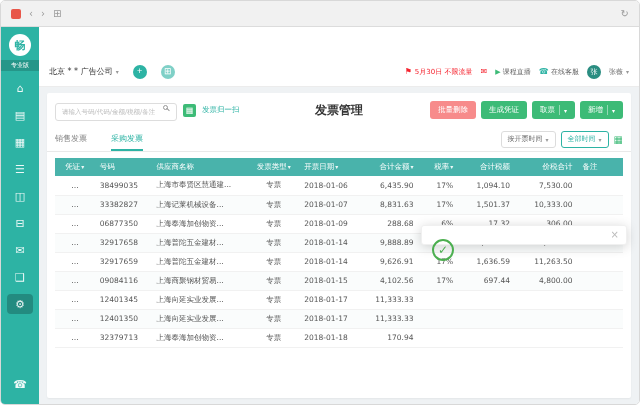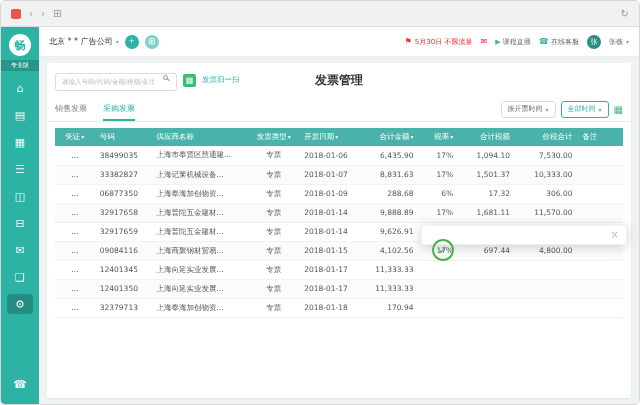--- a/index.html
+++ b/index.html
@@ -27,21 +27,21 @@
   .edition { width:100%; background:rgba(0,0,0,.16); color:#fff; font-size:6px; text-align:center;
              padding:1px 0; margin-top:4px; }
   .side-item { width:26px; height:20px; display:flex; align-items:center; justify-content:center;
                color:rgba(255,255,255,.92); font-size:11px; margin-top:7px; border-radius:4px; cursor:pointer; }
   .side-item.active { background:rgba(0,0,0,.22); }
   .side-bottom { margin-top:auto; margin-bottom:10px; }
 
   
   .main { flex:1; display:flex; flex-direction:column; min-width:0; }
   .topbar { height:30px; background:#fff; border-bottom:1px solid #ececec; display:flex;
-            align-items:center; padding:0 10px; gap:6px; flex:0 0 auto; }
+            align-items:center; padding:0 10px; gap:14px; flex:0 0 auto;margin-top:30px; }
   .company { display:flex; align-items:center; gap:3px; font-size:8px; color:#333; }
   .caret { font-size:6px; color:#999; }
   .circle-btn { width:14px; height:14px; border-radius:50%; background:#2db3a4; color:#fff;
                 font-size:9px; line-height:13px; text-align:center; border:none; }
   .circle-btn.light { background:#7fd0c7; }
   .top-right { margin-left:auto; display:flex; align-items:center; gap:8px; font-size:7px; color:#666; }
   .notice { color:#f5222d; display:flex; align-items:center; gap:3px; }
   .red-ico { color:#f5222d; font-size:8px; }
   .green-ico { color:#3dbb77; font-size:7px; }
   .teal-ico { color:#2db3a4; font-size:8px; }
@@ -69,21 +69,21 @@
   .page-title { position:absolute; left:50%; transform:translateX(-50%); font-size:12px;
                 font-weight:bold; color:#333; }
   .head-btns { margin-left:auto; display:flex; gap:5px; }
   .btn { height:18px; padding:0 8px; border:none; border-radius:3px; color:#fff; font-size:7.5px;
          display:flex; align-items:center; gap:4px; cursor:pointer; }
   .btn-danger { background:#f78b8b; }
   .btn-green { background:#3dbb77; }
   .btn .divider { width:1px; height:10px; background:rgba(255,255,255,.45); }
   .btn .caret { color:#fff; }
 
-  .tabs-row { height:25px; display:flex; align-items:center; padding:0 8px; border-bottom:1px solid #e9e9e9; flex:0 0 auto; }
+  .tabs-row { height:25px; display:flex; align-items:center; padding:0 8px; border-bottom:1px solid #e9e9e9; flex:0 0 auto;gap:8px; }
   .tab { font-size:8px; color:#888; margin-right:16px; height:100%; display:flex; align-items:center;
          border-bottom:2px solid transparent; cursor:pointer; }
   .tab.active { color:#2db3a4; border-bottom-color:#2db3a4;font-family:Liberation Serif, serif; }
   .filters { margin-left:auto; display:flex; align-items:center; gap:5px; }
   .filter-btn { height:17px; padding:0 6px; border:1px solid #dcdcdc; border-radius:3px; background:#fff;
                 color:#666; font-size:7px; display:flex; align-items:center; gap:3px; cursor:pointer; }
   .filter-btn.teal { border-color:#2db3a4; color:#2db3a4; }
   .cal-ico { color:#3dbb77; font-size:10px; }
 
   table { margin:6px 8px 0; width:calc(100% - 16px); border-collapse:collapse; table-layout:fixed; }
@@ -199,20 +199,38 @@
           <div class="card-head">
             <div class="search-wrap">
               <input placeholder="请输入号码/代码/金额/税额/备注" style="">
               <span class="mag"></span>
             </div>
             <button class="scan-btn">
                 <span>▦</span>
               </button>
             <span class="scan-label">发票归一扫</span>
             <div class="page-title">发票管理</div>
+            <div class="head-btns">
+              <button class="btn btn-danger">
+                  <span>批量删除</span>
+                </button>
+              <button class="btn btn-green">
+                  <span>生成凭证</span>
+                </button>
+              <button class="btn btn-green">
+                <span>取票</span>
+                  <span class="divider"></span>
+                  <span class="caret">▾</span>
+              </button>
+              <button class="btn btn-green">
+                <span>新增</span>
+                  <span class="divider"></span>
+                  <span class="caret">▾</span>
+              </button>
+            </div>
           </div>
 
           <div class="tabs-row">
             <div class="tab">销售发票</div>
             <div class="tab active">采购发票</div>
             <div class="filters">
               <button class="filter-btn">
                 <span>按开票时间</span>
                   <span class="caret">▾</span>
               </button>

